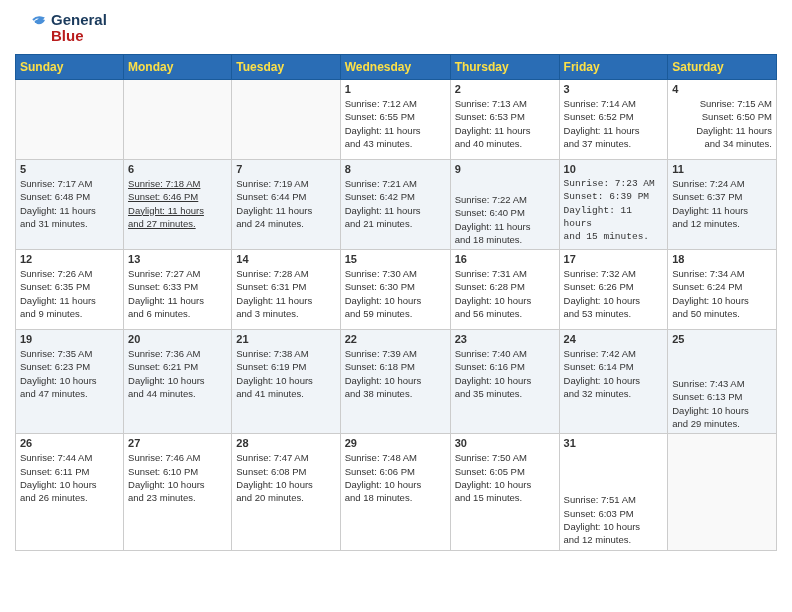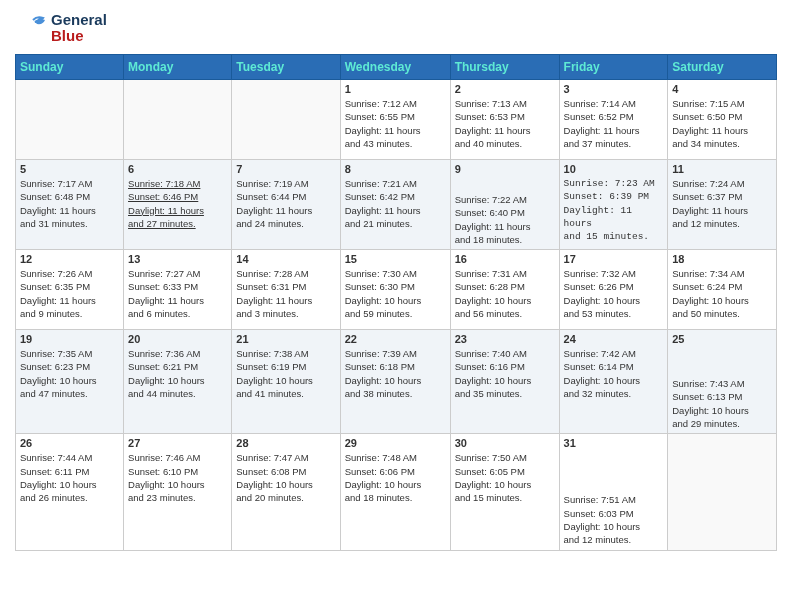--- a/index.html
+++ b/index.html
@@ -38,21 +38,21 @@
       font-size: 13px;
       color: #333;
     }
     .calendar {
       width: 100%;
       border-collapse: collapse;
       border: 1px solid #ccc;
     }
     .calendar th {
       background: #2a6db5;
-      color: #5eead4;
+      color: #fde047;
       font-size: 12px;
       font-weight: bold;
       padding: 5px 4px;
       text-align: left;
       border: 1px solid #1a5a9a;
     }
     .calendar td {
       border: 1px solid #ccc;
       vertical-align: top;
       padding: 3px 4px;
@@ -135,21 +135,21 @@
           </td>
           <td>
             <div class="day-number">3</div>
             <div class="day-info" style="white-space: pre-line;">Sunrise: 7:14 AM
 Sunset: 6:52 PM
 Daylight: 11 hours
 and 37 minutes.</div>
           </td>
           <td>
             <div class="day-number">4</div>
-            <div class="day-info" style="white-space: pre-line;">Sunrise: 7:15 AM
+            <div class="day-info" style="white-space: pre-line; text-align: right;">Sunrise: 7:15 AM
 Sunset: 6:50 PM
 Daylight: 11 hours
 and 34 minutes.</div>
           </td>
         </tr>
         <tr class="row-alt">
           <td>
             <div class="day-number">5</div>
             <div class="day-info" style="white-space: pre-line;">Sunrise: 7:17 AM
 Sunset: 6:48 PM

